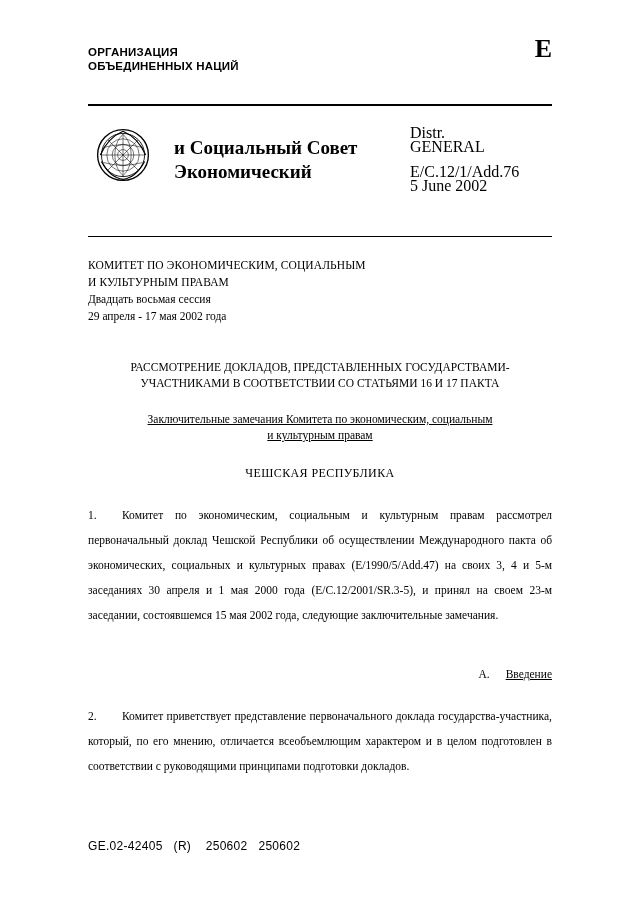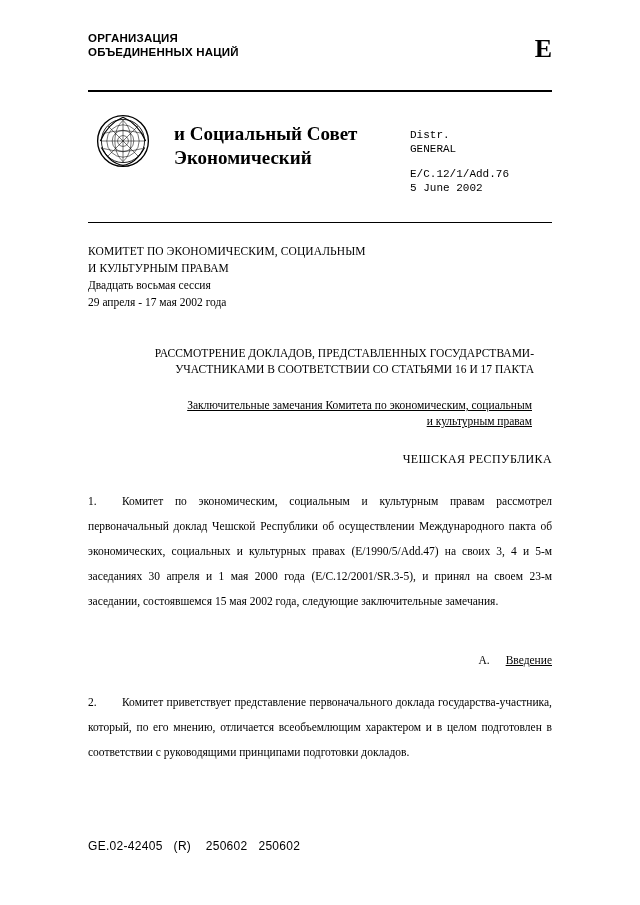--- a/index.html
+++ b/index.html
@@ -20,21 +20,21 @@
     left: 0; top: 0;
     width: 640px;
     height: 905px;
     box-sizing: border-box;
     padding: 0 88px;
   }
 
   
   .masthead {
     position: relative;
-    padding-top: 32px;
+    padding-top: 46px;
     height: 48px;
   }
   .org-name {
     font-family: "Liberation Sans", sans-serif;
     font-weight: bold;
     font-size: 11.5px;
     line-height: 13.5px;
     letter-spacing: 0.2px;
   }
   .org-line1, .org-line2 { display: block; white-space: pre; }
@@ -77,39 +77,39 @@
     margin-left: 24px;
     margin-top: 14px;
     font-family: "Liberation Serif", serif;
     font-size: 19px;
     line-height: 24px;
     font-weight: bold;
     width: 230px;
   }
   .distr-block {
     margin-left: 6px;
-    margin-top: 20px;
-    font-family: Liberation Mono, monospace;
-    font-size: 11px;
+    margin-top: 4px;
+    font-family: Liberation Serif, serif;
+    font-size: 16px;
     line-height: 14px;
   }
   .distr-block .grp { margin-bottom: 11px; }
   .distr-block .grp:last-child { margin-bottom: 0; }
 
   
   .committee {
     margin-top: 20px;
     font-family: "Liberation Serif", serif;
     font-size: 11.5px;
     line-height: 17px;
   }
   .committee .caps { letter-spacing: 0.1px; }
 
   
-  .center { text-align: right; }
+  .center { text-align: center; }
   .report-title {
     margin-top: 34px;
     font-size: 11.5px;
     line-height: 16px;
     padding: 0 18px;
   }
   .sub-title {
     margin-top: 20px;
     font-size: 11.5px;
     line-height: 16px;

